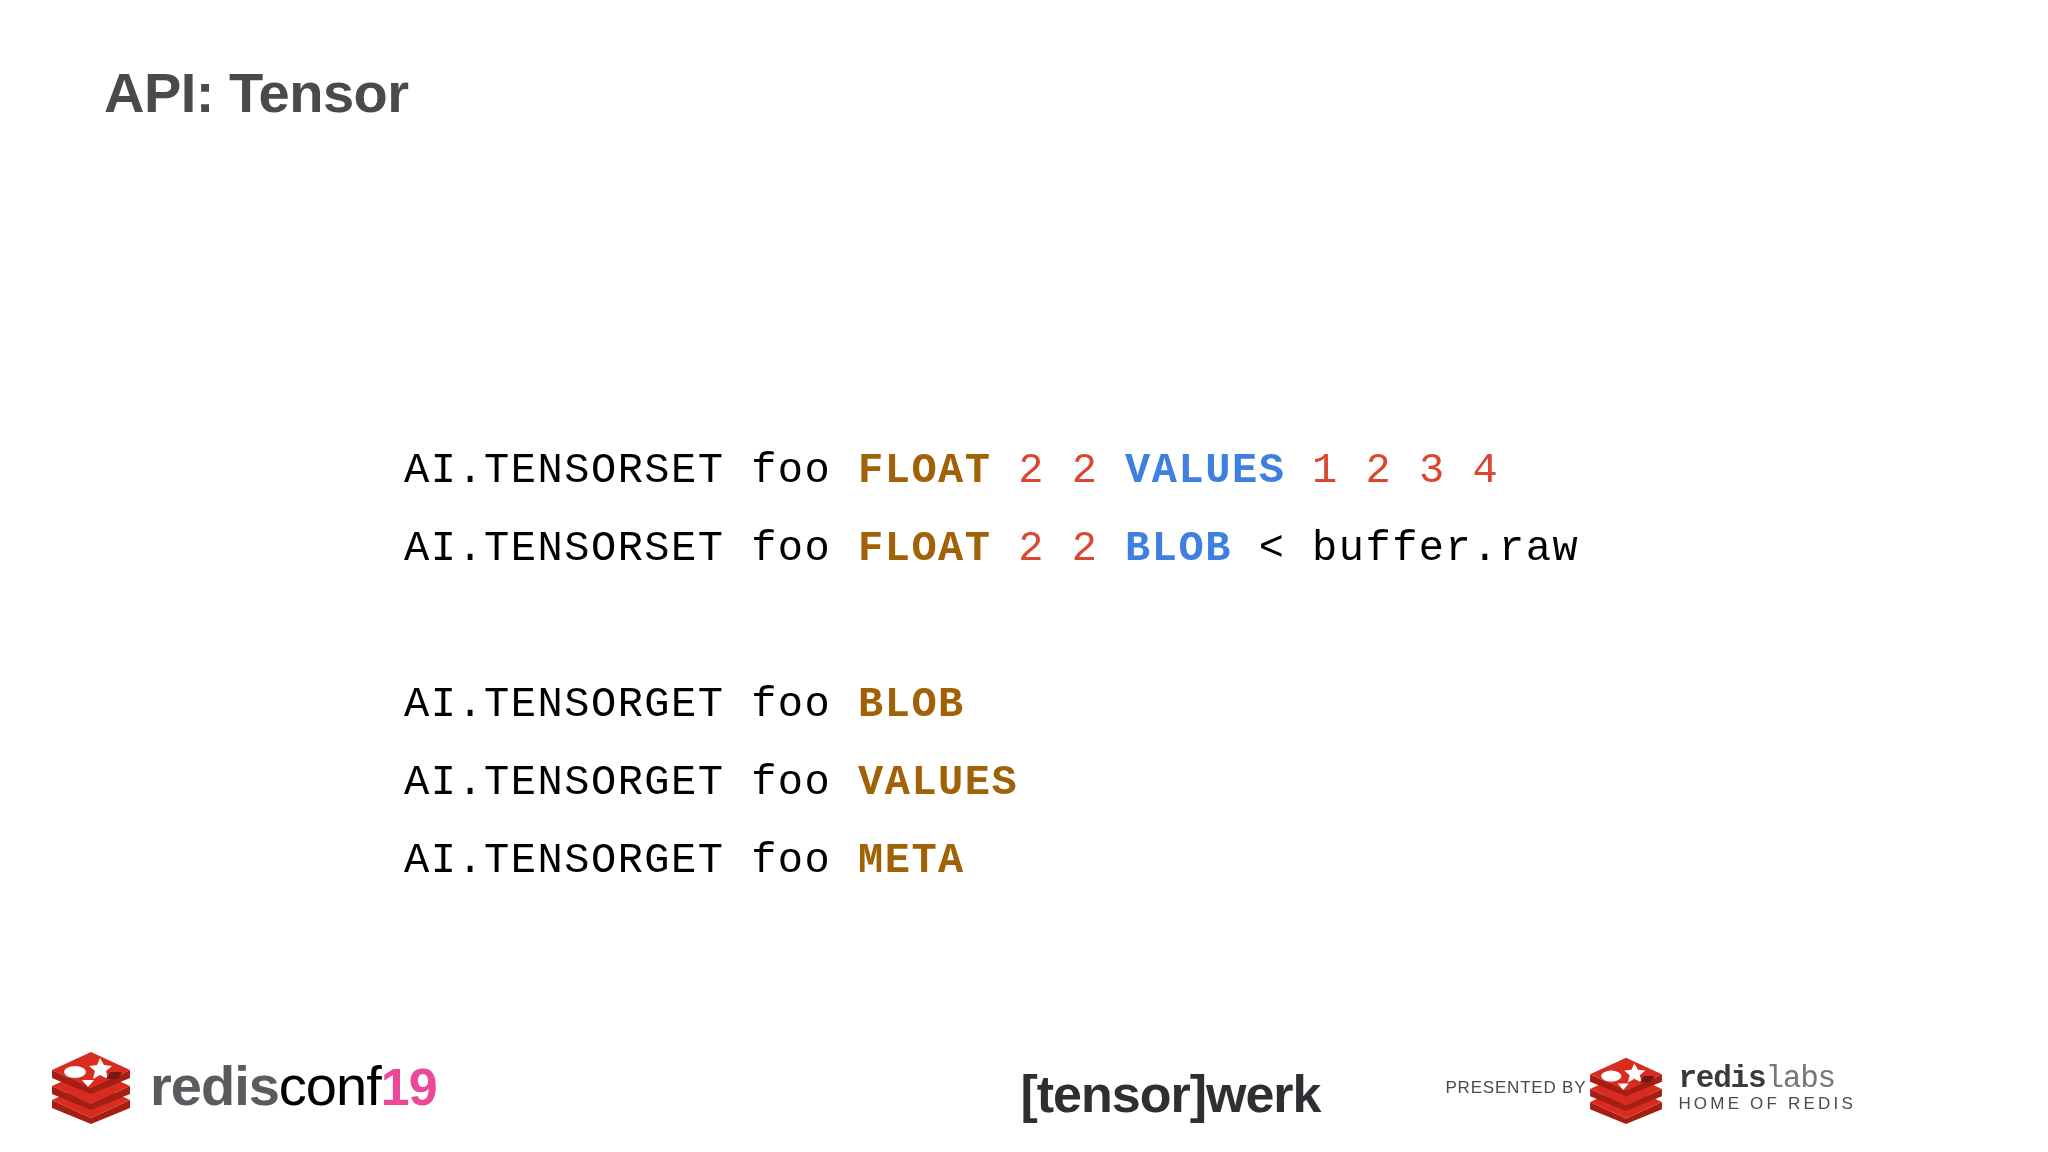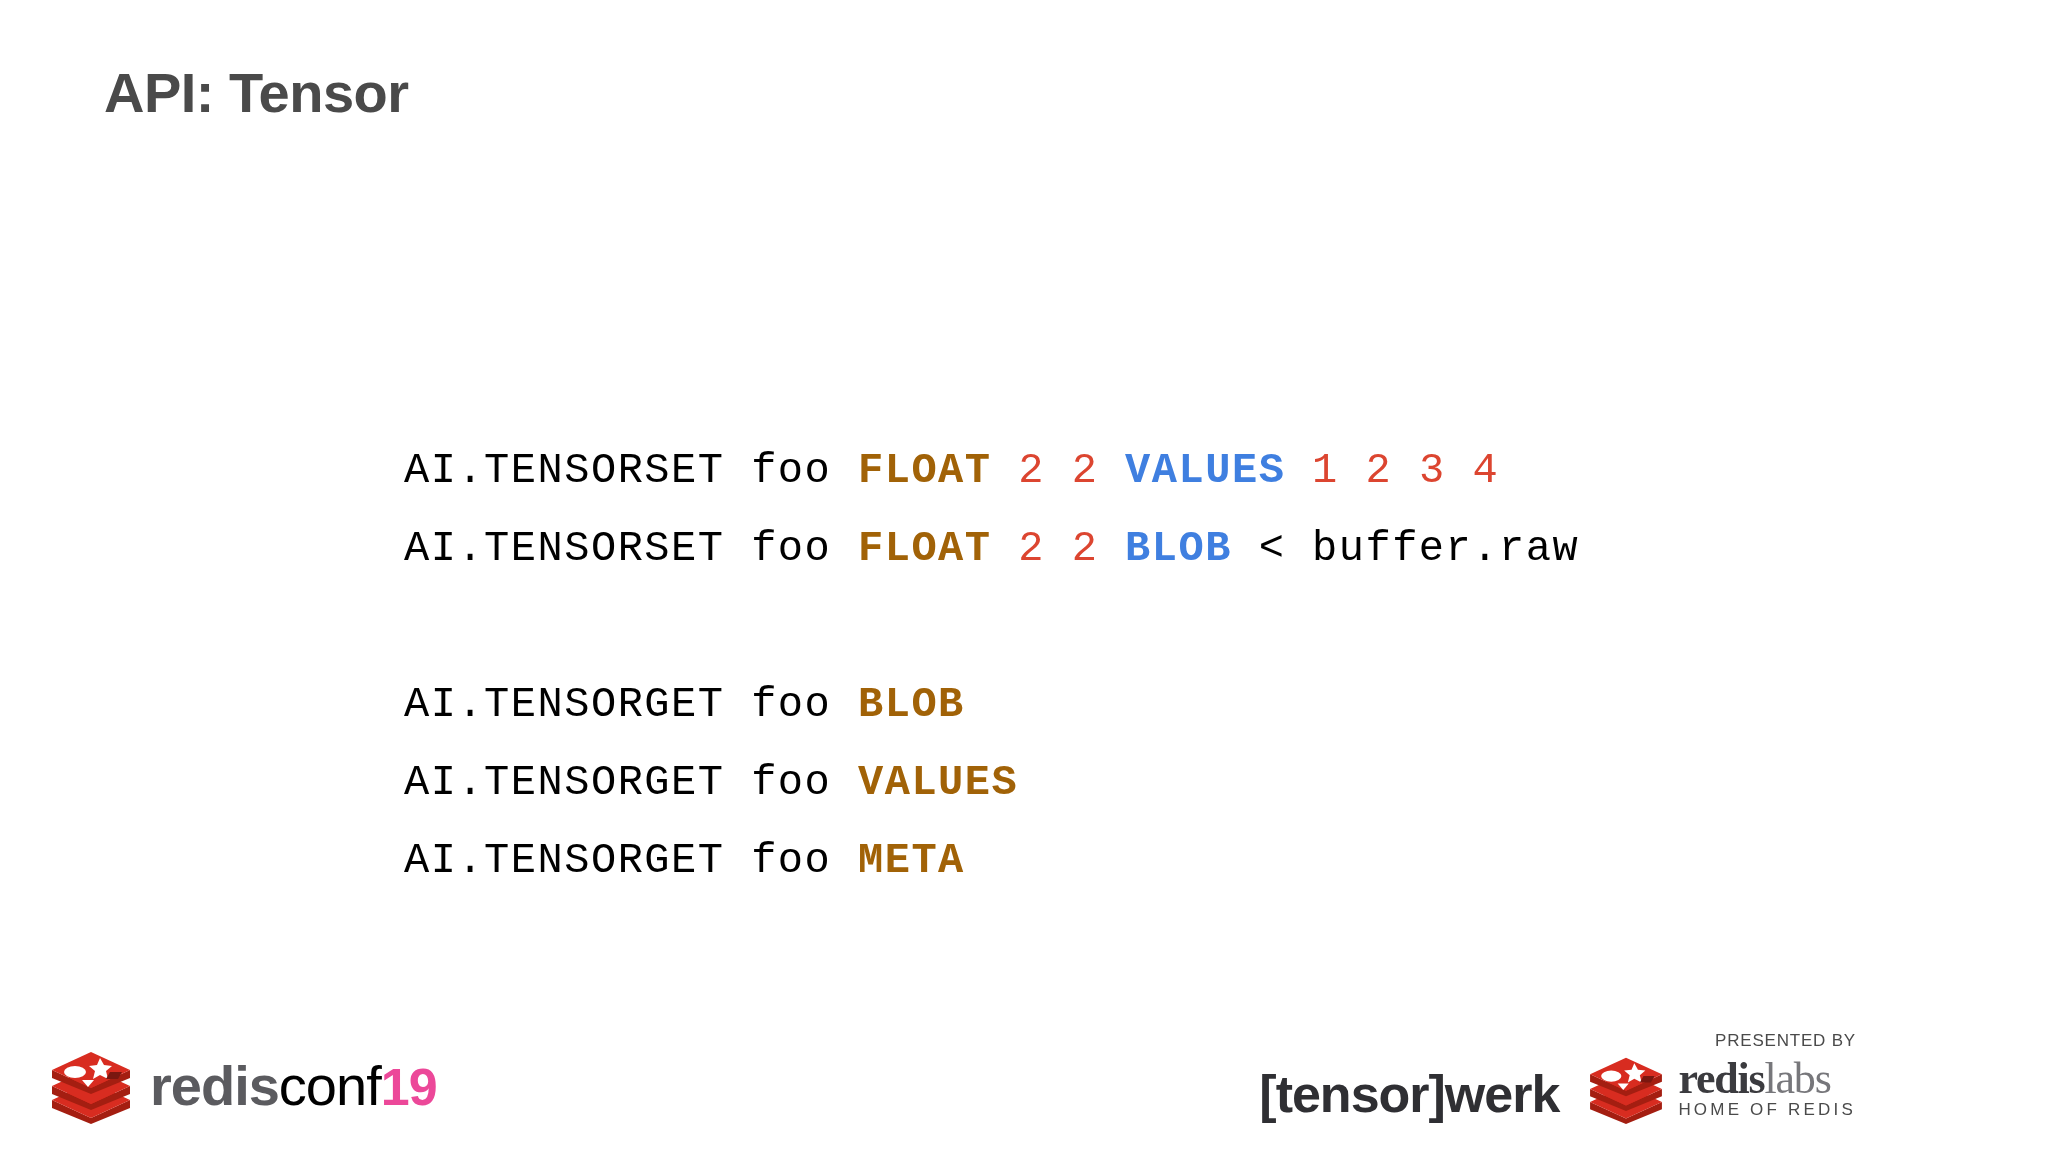--- a/index.html
+++ b/index.html
@@ -124,22 +124,22 @@
     color: #2f2f33;
     letter-spacing: -1px;
     margin-right: 27px;
     margin-bottom: 4px;
     line-height: 1;
     white-space: nowrap;
   }
 
   .redislabs-lockup {
     display: flex;
-    flex-direction: column;
-    align-items: flex-end;
+    flex-direction: row;
+    align-items: center;
   }
   .presented-by {
     font-family: "Liberation Sans", sans-serif;
     font-size: 17px;
     font-weight: normal;
     color: #4a4a4a;
     letter-spacing: 0.8px;
     margin-left: 98px;
     margin-bottom: 3px;
     white-space: nowrap;
@@ -147,22 +147,22 @@
   .redislabs-row {
     display: flex;
     align-items: center;
   }
   .redislabs-text {
     display: flex;
     flex-direction: column;
     margin-left: 12px;
   }
   .rl-word {
-    font-family: Liberation Serif, serif;
-    font-size: 44px;
+    font-family: Liberation Mono, monospace;
+    font-size: 31px;
     line-height: 0.95;
     letter-spacing: -1.2px;
     white-space: nowrap;
   }
   .rl-redis { color: #3b3b3f; font-weight: bold; }
   .rl-labs  { color: #77777b; font-weight: 300; }
   .rl-tag {
     font-family: "Liberation Sans", sans-serif;
     font-size: 17px;
     color: #4a4a4a;

